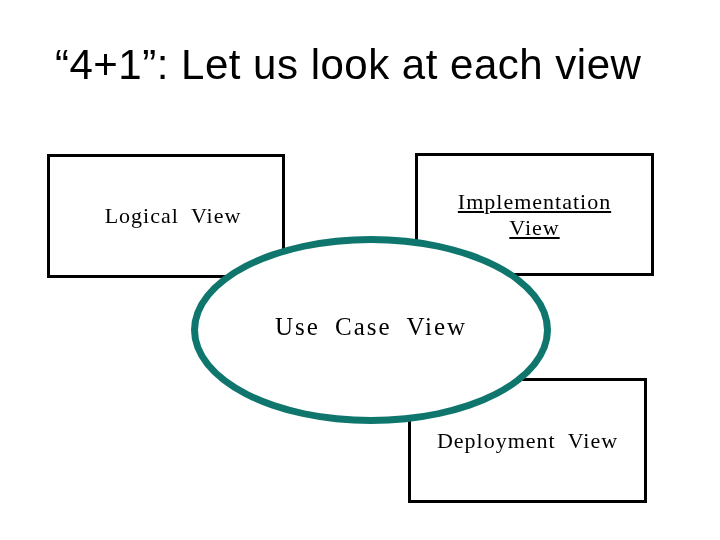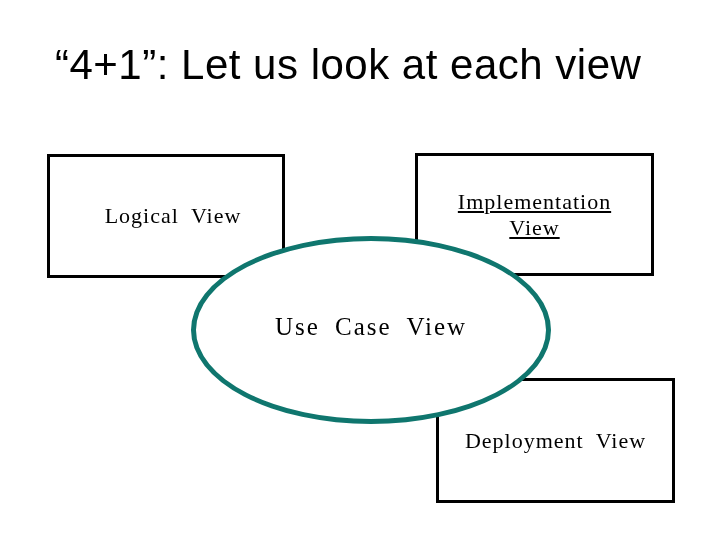--- a/index.html
+++ b/index.html
@@ -40,30 +40,30 @@
     font-family: "Liberation Serif", "DejaVu Serif", serif;
     font-size: 22px;
     line-height: 1.15;
     color: #000000;
     letter-spacing: 1px;
     word-spacing: 6px;
   }
   .box-logical        { left: 47px;  top: 154px; width: 238px; height: 124px; padding-left: 14px; }
   .box-implementation { left: 415px; top: 153px; width: 239px; height: 123px; text-decoration: underline; }
   .box-process        { left: 47px;  top: 380px; width: 239px; height: 123px; }
-  .box-deployment     { left: 436px; top: 378px; width: 239px; height: 125px; }
+  .box-deployment     { left: 408px; top: 378px; width: 239px; height: 125px; }
   .box-implementation .box-label { max-width: 175px; }
   .use-case-ellipse {
     position: absolute;
     left: 191px;
     top: 236px;
     width: 360px;
     height: 188px;
     box-sizing: border-box;
-    border: 5px solid #0f766e;
+    border: 7px solid #0f766e;
     border-radius: 50%;
     background: #ffffff;
     display: flex;
     align-items: center;
     justify-content: center;
     text-align: center;
     z-index: 2;
   }
   .ellipse-label {
     font-family: "Liberation Serif", "DejaVu Serif", serif;

